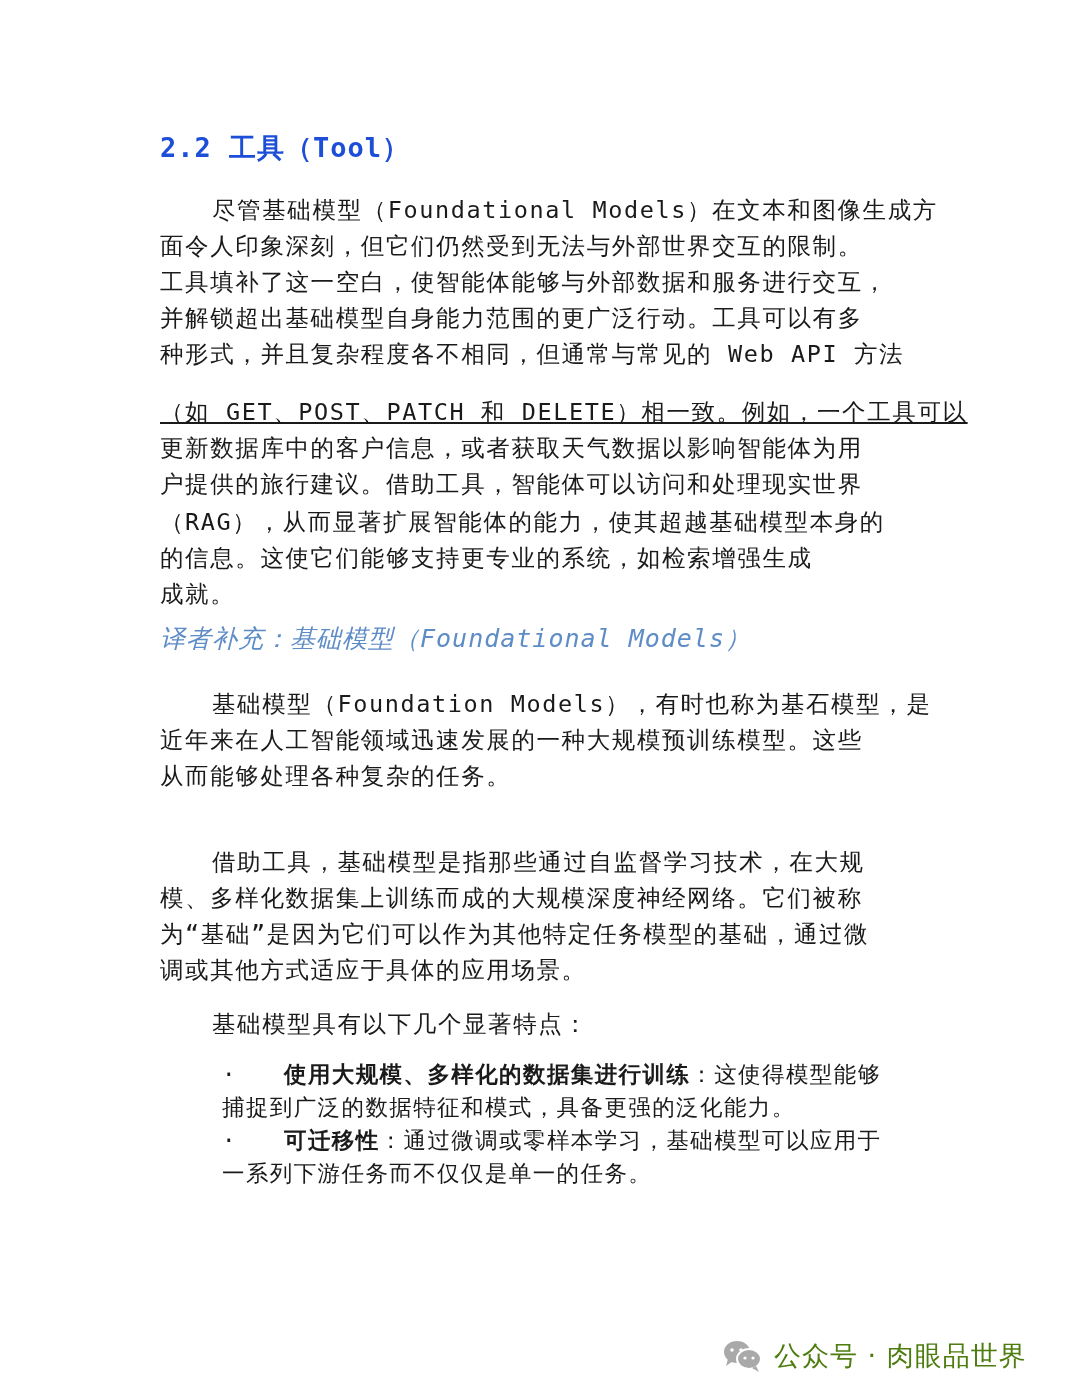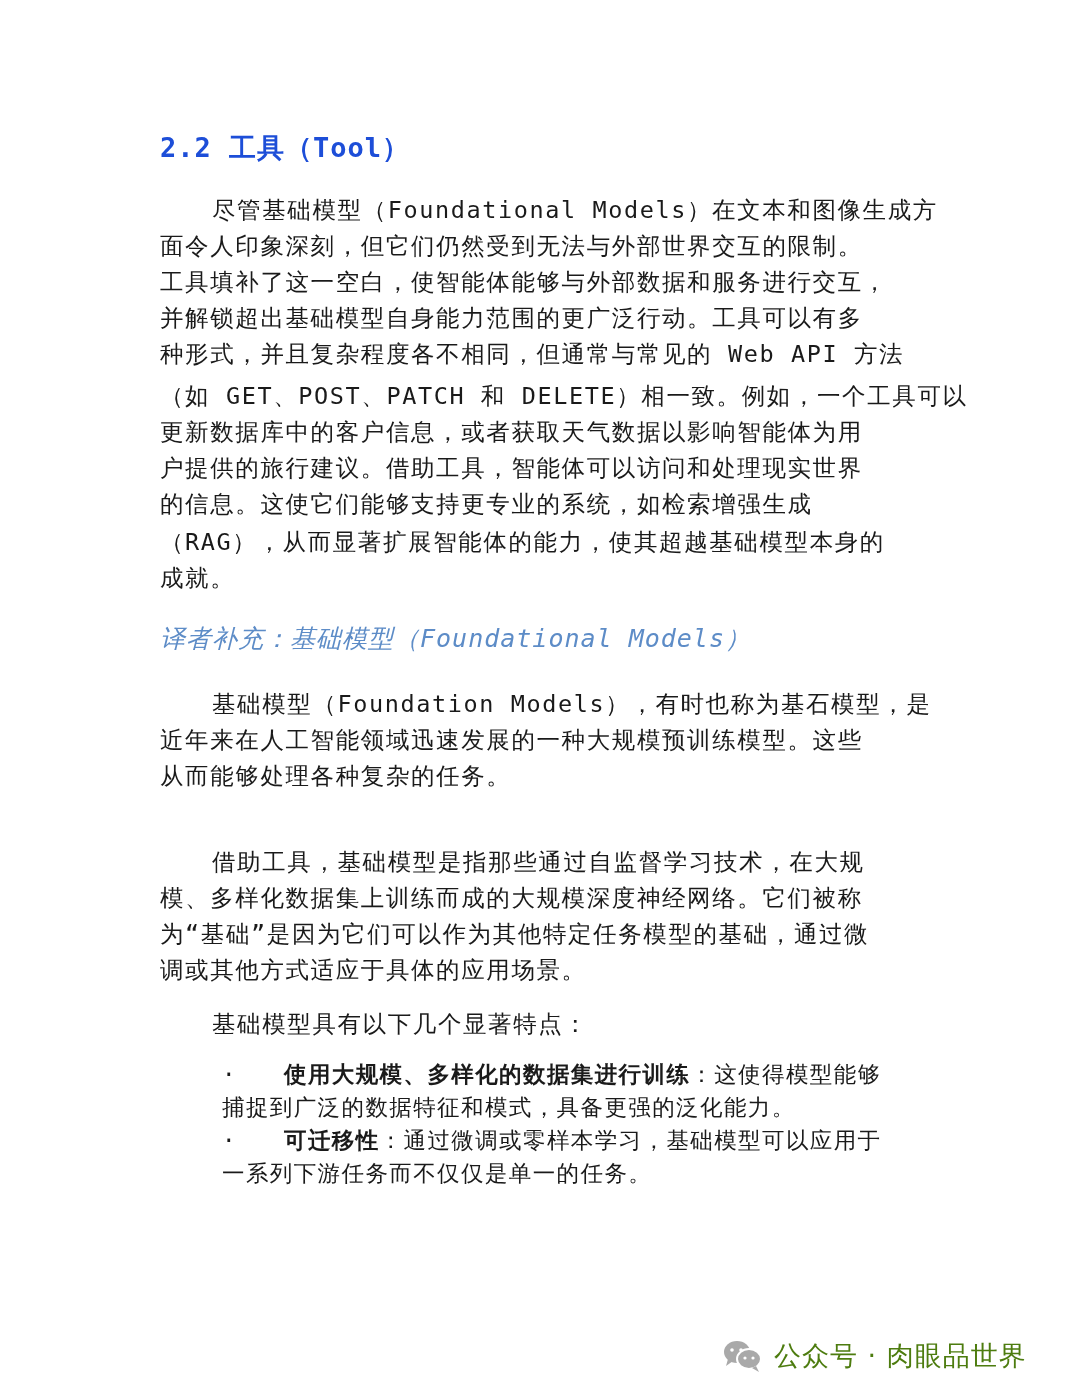--- a/index.html
+++ b/index.html
@@ -110,25 +110,25 @@
 <div class="page">
 
   <h2 class="section-title" style="margin:0;">2.2 工具（Tool）</h2>
 
   <p class="para" style="top:192px;">
     <span class="line indent">尽管基础模型（Foundational Models）在文本和图像生成方</span>
     <span class="line">面令人印象深刻，但它们仍然受到无法与外部世界交互的限制。</span>
     <span class="line">工具填补了这一空白，使智能体能够与外部数据和服务进行交互，</span>
     <span class="line">并解锁超出基础模型自身能力范围的更广泛行动。工具可以有多</span>
     <span class="line">种形式，并且复杂程度各不相同，但通常与常见的 Web API 方法</span>
-    <span class="line" style="margin-top:6px;">（如 GET、POST、PATCH 和 DELETE）相一致。例如，一个工具可以</span>
+    <span class="line" style="margin-top:22px;text-decoration:underline;">（如 GET、POST、PATCH 和 DELETE）相一致。例如，一个工具可以</span>
     <span class="line">更新数据库中的客户信息，或者获取天气数据以影响智能体为用</span>
     <span class="line">户提供的旅行建议。借助工具，智能体可以访问和处理现实世界</span>
+    <span class="line" style="margin-top:2px;">（RAG），从而显著扩展智能体的能力，使其超越基础模型本身的</span>
     <span class="line">的信息。这使它们能够支持更专业的系统，如检索增强生成</span>
-    <span class="line" style="margin-top:2px;">（RAG），从而显著扩展智能体的能力，使其超越基础模型本身的</span>
     <span class="line">成就。</span>
   </p>
 
   <div class="translator-note">译者补充：基础模型（Foundational Models）</div>
 
   <p class="para" style="top:686px;">
     <span class="line indent">基础模型（Foundation Models），有时也称为基石模型，是</span>
     <span class="line">近年来在人工智能领域迅速发展的一种大规模预训练模型。这些</span>
     <span class="line">从而能够处理各种复杂的任务。</span>
   </p>

